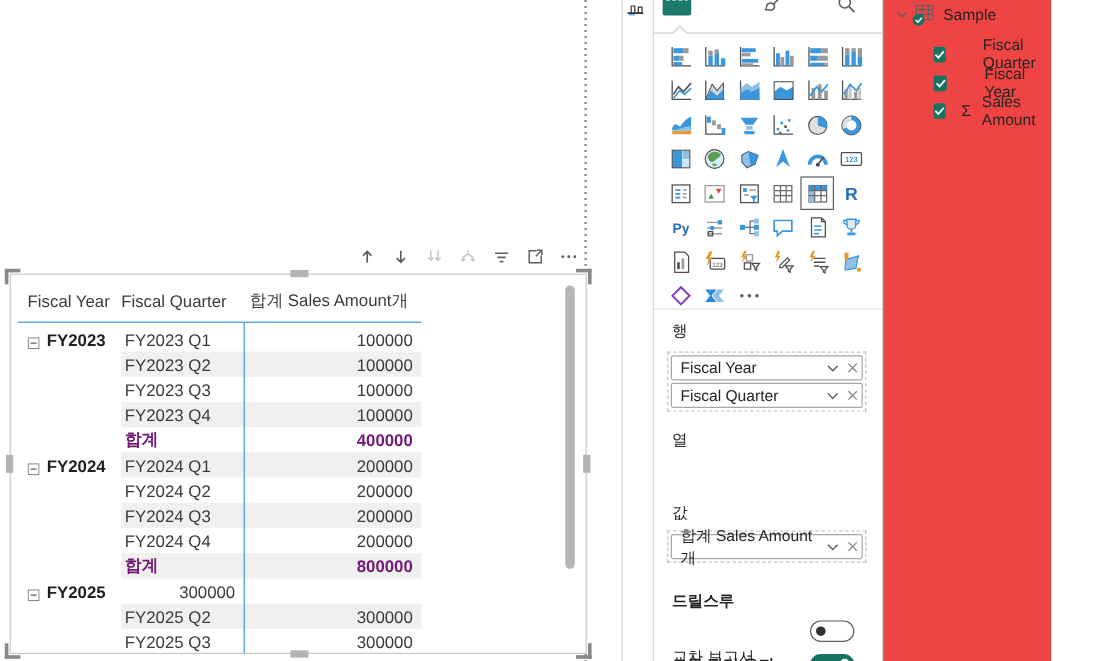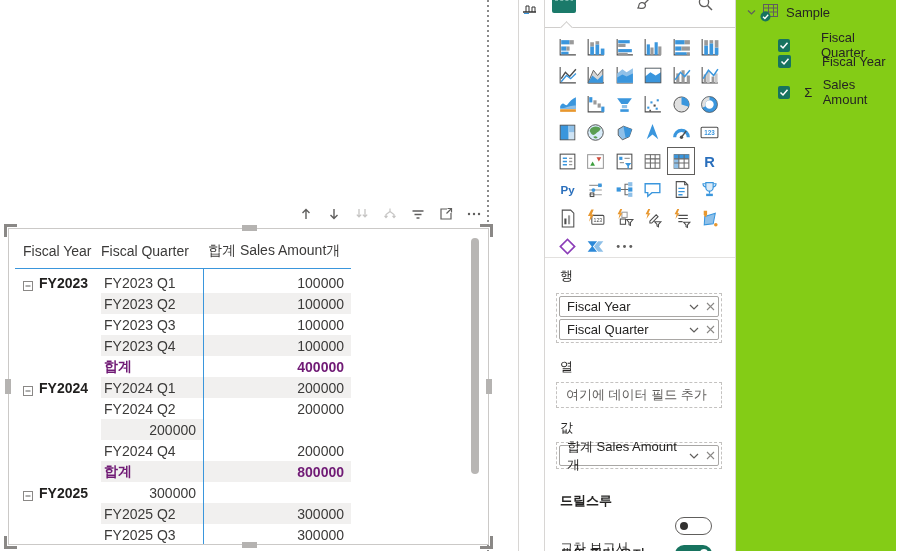--- a/index.html
+++ b/index.html
@@ -89,21 +89,21 @@
   .toggle-row-label { position:absolute; left:15px; font-size:13px; color:#252423; }
   .toggle { position:absolute; left:130px; width:37px; height:18px; border-radius:10px; }
   .toggle.off { border:1px solid #605e5c; background:#fff; }
   .toggle.off .knob { position:absolute; left:4px; top:4px; width:8px; height:8px;
     border-radius:50%; background:#323130; }
   .toggle.on { background:#17735f; }
   .toggle.on .knob { position:absolute; right:4px; top:4px; width:8px; height:8px;
     border-radius:50%; background:#fff; }
 
   
-  #fields-pane { left:735px; top:0; width:161px; height:551px; background:#84cc16;
+  #fields-pane { left:735px; top:0; width:141px; height:551px; background:#ef4444;
     border-left:1px solid #d8d6d4; }
   #sample-row { position:absolute; left:10px; top:4px; display:flex;
     align-items:center; gap:4px; }
   #sample-row .lbl { font-size:13px; color:#252423; margin-left:2px; }
   .field-row { position:absolute; left:42px; display:flex; align-items:center; gap:8px; }
   .checkbox { width:13px; height:13px; border-radius:2px; background:#17735f;
     display:flex; align-items:center; justify-content:center; cursor:pointer; }
   .field-row .flbl { font-size:13px; color:#252423; }
   .sigma { font-size:13px; color:#252423; width:14px; text-align:center; }
 
@@ -231,20 +231,21 @@
             <div class="c2">FY2024 Q1</div>
               <div class="c3">200000</div>
           </div>
           <div class="mrow">
             <div class="c1"></div>
               <div class="c2">FY2024 Q2</div>
               <div class="c3">200000</div>
           </div>
           <div class="mrow banded">
             <div class="c1"></div>
+              <div class="c2">FY2024 Q3</div>
               <div class="c3">200000</div>
           </div>
           <div class="mrow">
             <div class="c1"></div>
               <div class="c2">FY2024 Q4</div>
               <div class="c3">200000</div>
           </div>
           <div class="mrow banded total">
             <div class="c1"></div>
               <div class="c2">합계</div>
@@ -664,23 +665,20 @@
           </span>
         <span class="picon">
             <svg width="9" height="9" viewBox="0 0 9 9">
               <path d="M1 1l7 7M8 1 1 8" stroke="#8a8886" stroke-width="1.1"></path>
             </svg>
           </span>
       </div>
     </div>
 
     <div class="well-label" style="top:358px">열</div>
-    <div class="placeholder-box" style="top:382px">
-      <span>여기에 데이터 필드 추가</span>
-    </div>
 
     <div class="well-label" style="top:419px">값</div>
     <div class="dashed-box" style="top:442px">
       <div class="pill">
         <span class="grow">합계 Sales Amount개</span>
         <span class="picon">
             <svg width="10" height="8" viewBox="0 0 10 8">
               <path d="M1 2l4 4 4-4" stroke="#605e5c" stroke-width="1.2" fill="none"></path>
             </svg>
           </span>

